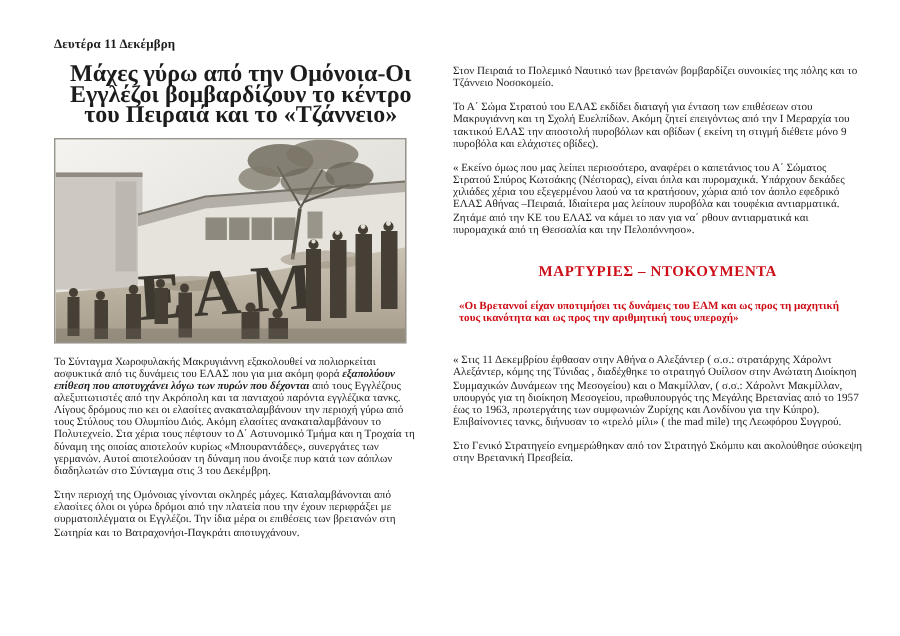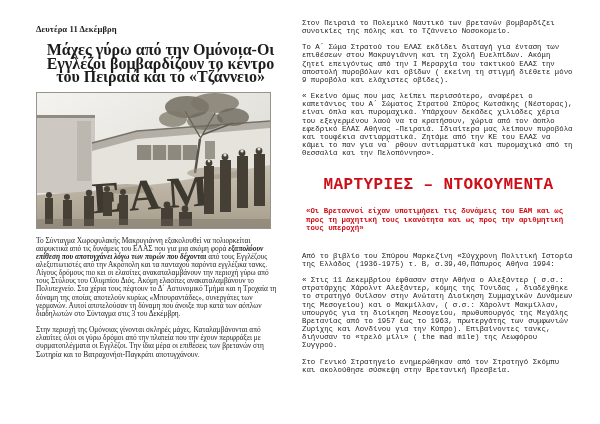--- a/index.html
+++ b/index.html
@@ -3,34 +3,34 @@
 <meta charset="utf-8">
 <style>
   html,body{margin:0;padding:0;}
   body{
     width:600px;height:424px;position:relative;background:#ffffff;
     font-family:"Liberation Serif","DejaVu Serif",serif;color:#1c1c1c;
     overflow:hidden;
   }
   .col{position:absolute;}
   .col-left{left:36px;top:24px;width:245px;}
-  .col-right{left:302px;top:19px;width:273px;font-family:Liberation Mono, monospace;}
+  .col-right{left:302px;top:43px;width:273px;}
   .date-heading{font-size:8.6px;font-weight:bold;margin:0 0 9px 0;letter-spacing:.1px;}
   .article-title{
     font-size:16px;font-weight:bold;text-align:center;line-height:13.5px;
     margin:0 6px 8px 10px;
   }
   .photo-frame{
     width:233px;height:135px;display:block;margin:0 0 8px 0;
     border:1px solid #97948e;background:#e9e8e4;
   }
   p{font-size:7.4px;line-height:8.15px;margin:0 0 8px 0;}
   .em-run{font-weight:bold;font-style:italic;}
   .section-heading{
-    color:#ce0e17;font-weight:bold;font-size:16px;text-align:center;
+    color:#ce0e17;font-weight:bold;font-size:10px;text-align:center;
     letter-spacing:.4px;margin:19px 0 13px 0;
   }
   .red-quote{color:#ce0e17;font-weight:bold;margin-bottom:20px;padding-left:4px;}
   .last-para{margin-bottom:0;}
 </style>
 </head>
 <body>
 
 <div class="col col-left">
   <div class="date-heading">Δευτέρα 11 Δεκέμβρη</div>
@@ -150,19 +150,18 @@
   <p>Στον Πειραιά το Πολεμικό Ναυτικό των βρετανών βομβαρδίζει συνοικίες της πόλης και το Τζάννειο Νοσοκομείο.</p>
 
   <p>Το Α΄ Σώμα  Στρατού του ΕΛΑΣ εκδίδει διαταγή για ένταση των επιθέσεων στου Μακρυγιάννη και τη Σχολή Ευελπίδων. Ακόμη ζητεί επειγόντως από την Ι Μεραρχία του τακτικού ΕΛΑΣ την αποστολή πυροβόλων και οβίδων ( εκείνη τη στιγμή διέθετε μόνο 9 πυροβόλα και ελάχιστες οβίδες).</p>
 
   <p>« Εκείνο όμως που μας λείπει περισσότερο, αναφέρει ο καπετάνιος του Α΄ Σώματος Στρατού Σπύρος Κωτσάκης (Νέστορας), είναι όπλα και πυρομαχικά. Υπάρχουν δεκάδες χιλιάδες  χέρια του εξεγερμένου λαού να τα κρατήσουν, χώρια από τον άοπλο εφεδρικό ΕΛΑΣ Αθήνας –Πειραιά. Ιδιαίτερα μας λείπουν πυροβόλα και τουφέκια αντιαρματικά. Ζητάμε από την ΚΕ του ΕΛΑΣ να κάμει το παν για να΄ ρθουν αντιαρματικά και πυρομαχικά από  τη Θεσσαλία και την Πελοπόννησο».</p>
 
   <div class="section-heading">ΜΑΡΤΥΡΙΕΣ – ΝΤΟΚΟΥΜΕΝΤΑ</div>
 
   <p class="red-quote">«Οι Βρεταννοί είχαν υποτιμήσει τις δυνάμεις του ΕΑΜ και ως προς τη μαχητική τους ικανότητα και ως προς την αριθμητική τους υπεροχή»</p>
 
-  <p>Από το βιβλίο του Σπύρου Μαρκεζίνη  «Σύγχρονη Πολιτική Ιστορία της Ελλάδος (1936-1975) τ. Β, σ.39,40,Πάπυρος Αθήνα 1994:</p>
 
   <p>« Στις 11 Δεκεμβρίου έφθασαν στην Αθήνα ο Αλεξάντερ ( σ.σ.: στρατάρχης Χάρολντ Αλεξάντερ, κόμης της Τύνιδας , διαδέχθηκε το στρατηγό Ουίλσον στην Ανώτατη Διοίκηση Συμμαχικών Δυνάμεων της Μεσογείου) και ο Μακμίλλαν, ( σ.σ.: Χάρολντ Μακμίλλαν, υπουργός για τη διοίκηση Μεσογείου, πρωθυπουργός της Μεγάλης Βρετανίας από το 1957 έως το 1963, πρωτεργάτης των συμφωνιών Ζυρίχης και Λονδίνου για την Κύπρο). Επιβαίνοντες τανκς, διήνυσαν το «τρελό μίλι» ( the mad mile) της Λεωφόρου Συγγρού.</p>
 
   <p>Στο Γενικό Στρατηγείο ενημερώθηκαν από τον Στρατηγό Σκόμπυ και ακολούθησε σύσκεψη στην Βρετανική Πρεσβεία.</p>
 
 </div>
 
 </body></html>

